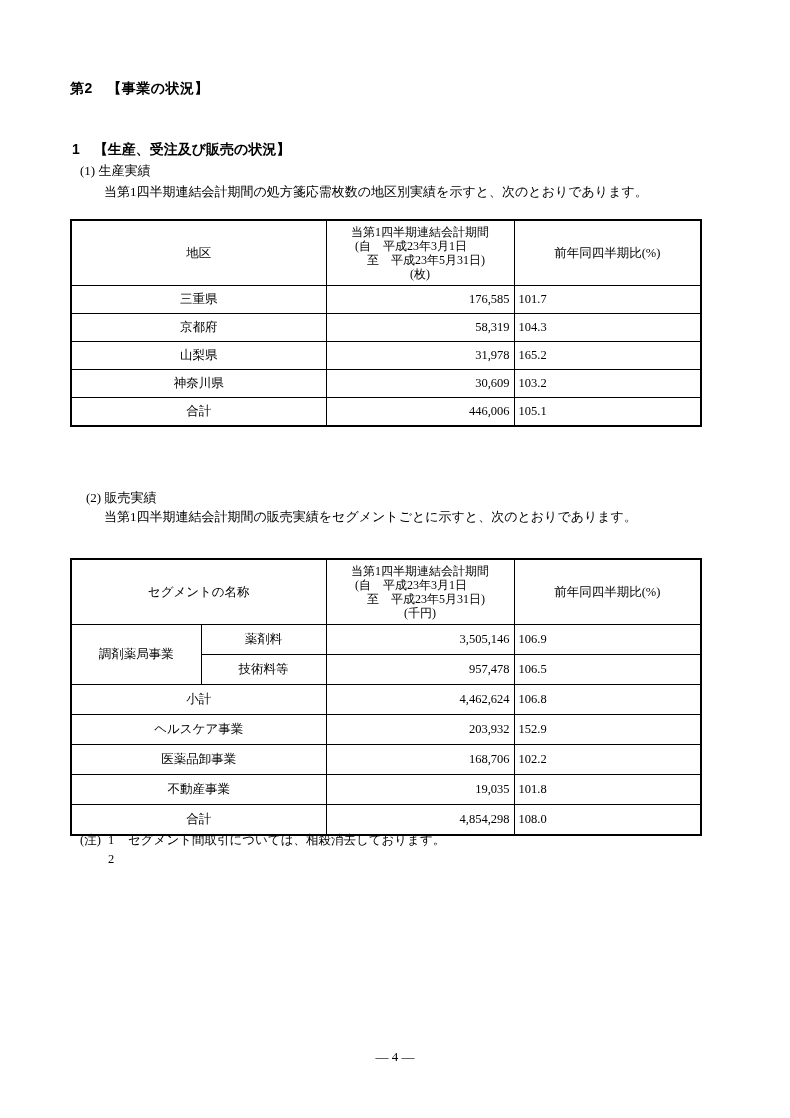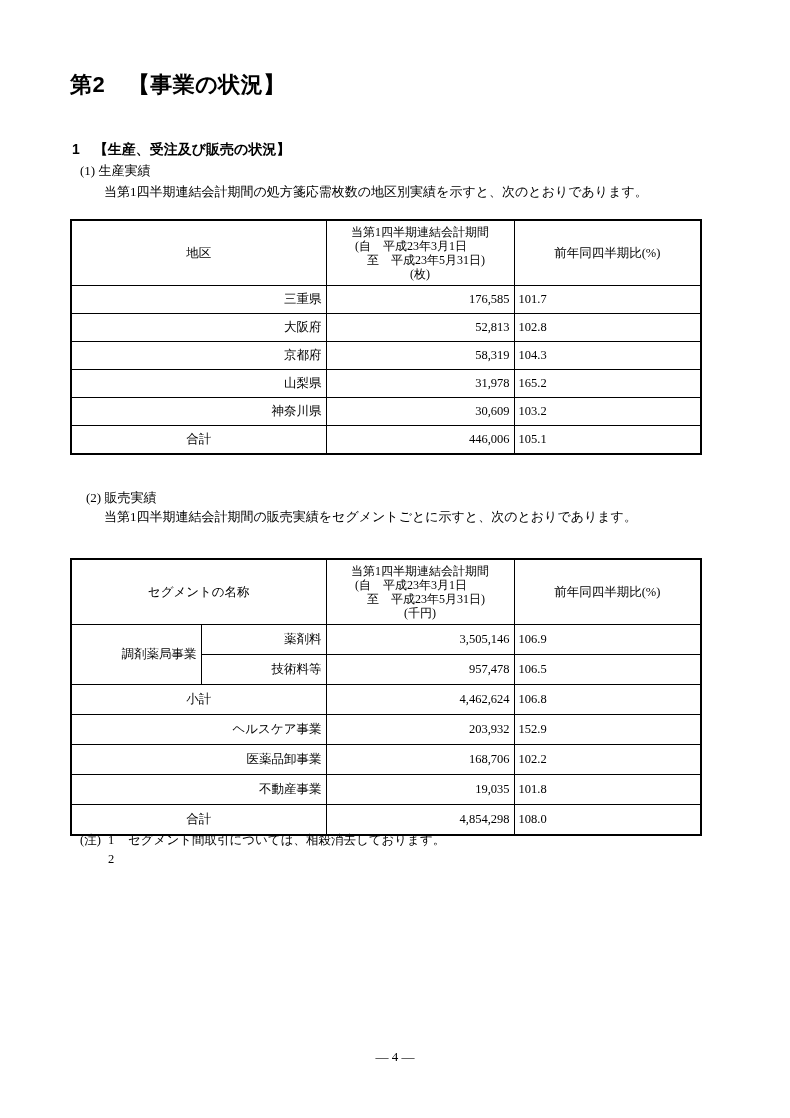--- a/index.html
+++ b/index.html
@@ -3,21 +3,21 @@
 <meta charset="utf-8">
 <style>
   html,body { margin:0; padding:0; }
   body {
     width:790px; height:1118px; background:#ffffff; position:relative;
     font-family:"Liberation Serif","DejaVu Serif",serif; color:#000;
     overflow:hidden;
   }
   .abs { position:absolute; white-space:pre; }
   .doc-title {
-    left:70px; top:70px; font-size:22px; font-weight:bold;
+    left:70px; top:80px; font-size:14px; font-weight:bold;
     font-family:"Liberation Sans","DejaVu Sans",sans-serif; letter-spacing:0.5px;
   }
   .sec-heading {
     left:72px; top:141px; font-size:14px; font-weight:bold;
     font-family:"Liberation Sans","DejaVu Sans",sans-serif;
   }
   .sub-heading { font-size:13px; }
   .sub1 { left:80px; top:162px; }
   .intro { font-size:13px; }
   .intro1 { left:104px; top:183px; }
@@ -35,21 +35,21 @@
     font-size:12.5px; font-weight:normal; line-height:15px;
   }
   tr.head th { text-align:center; }
   .t1 tr.head { height:57px; }
   .t2 tr.head { height:57px; }
   .t1 tr.body { height:28px; }
   .t2 tr.body { height:30px; }
   .thline { text-align:center; font-size:12px; line-height:14px; white-space:pre; }
   .dates { display:table; margin:0 auto; text-align:left; }
   .dates div { font-size:12px; line-height:14px; white-space:pre; }
-  td.label { text-align:right; padding-left:12px; }
+  td.label { text-align:center; padding-left:12px; }
   td.num { text-align:right; padding-right:14px; }
   td.pct { text-align:left; padding-right:10px; }
   td.ctr { text-align:center; }
 
   .notes { position:absolute; left:80px; top:831px; font-size:12.5px; line-height:19px; }
   .note-row { display:flex; white-space:pre; }
   .note-label { display:inline-block; width:28px; }
   .note-num { display:inline-block; width:20px; }
   .page-num {
     position:absolute; left:0; top:1049px; width:790px;
@@ -82,25 +82,20 @@
         <div>　至　平成23年5月31日)</div>
       </div>
       <div class="thline">(枚)</div>
     </th>
     <th>前年同四半期比(%)</th>
   </tr>
   <tr class="body">
     <td class="label">三重県</td>
     <td class="num">176,585</td>
     <td class="pct">101.7</td>
-  </tr>
-  <tr class="body">
-    <td class="label">大阪府</td>
-    <td class="num">52,813</td>
-    <td class="pct">102.8</td>
   </tr>
   <tr class="body">
     <td class="label">京都府</td>
     <td class="num">58,319</td>
     <td class="pct">104.3</td>
   </tr>
   <tr class="body">
     <td class="label">山梨県</td>
     <td class="num">31,978</td>
     <td class="pct">165.2</td>

